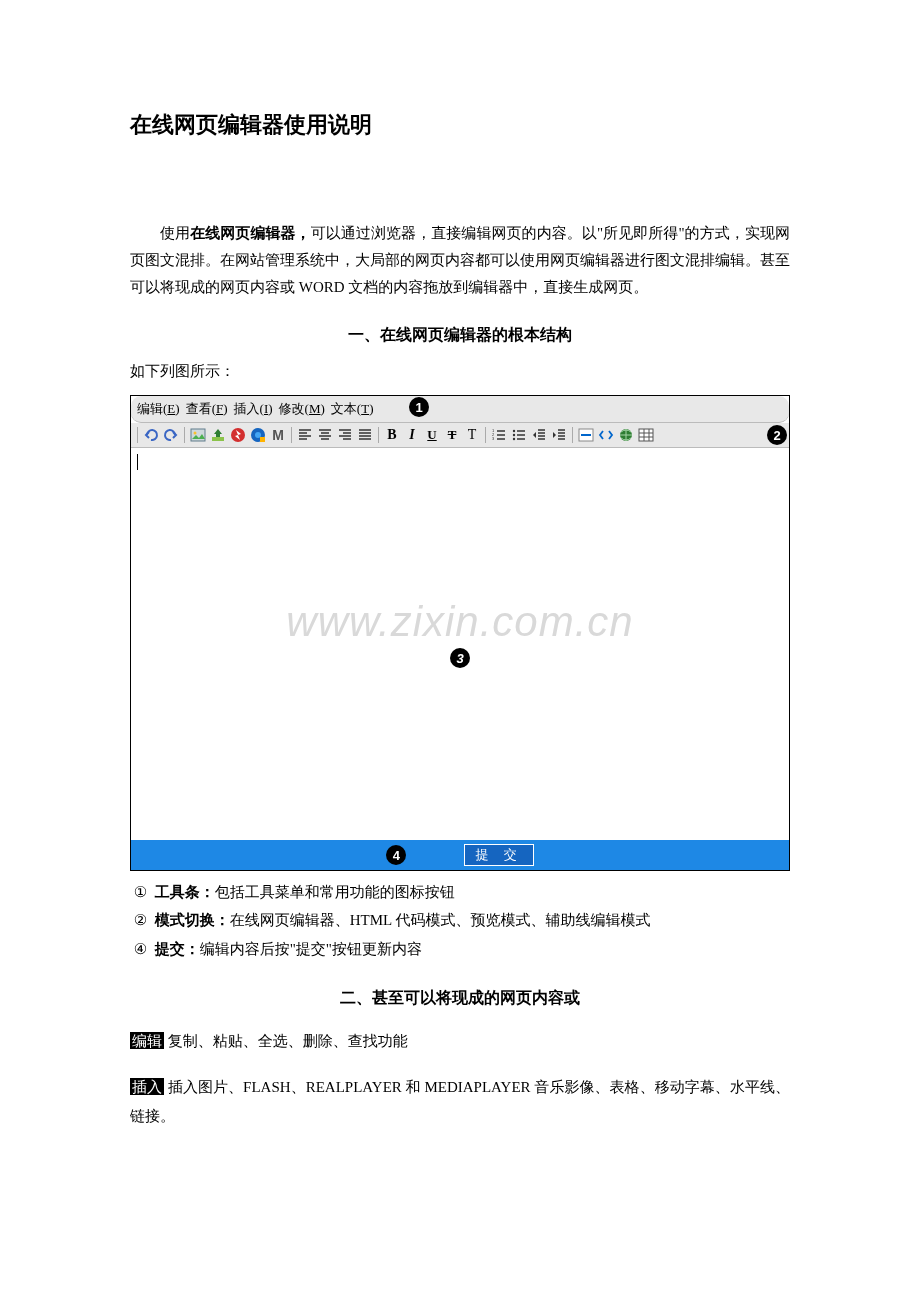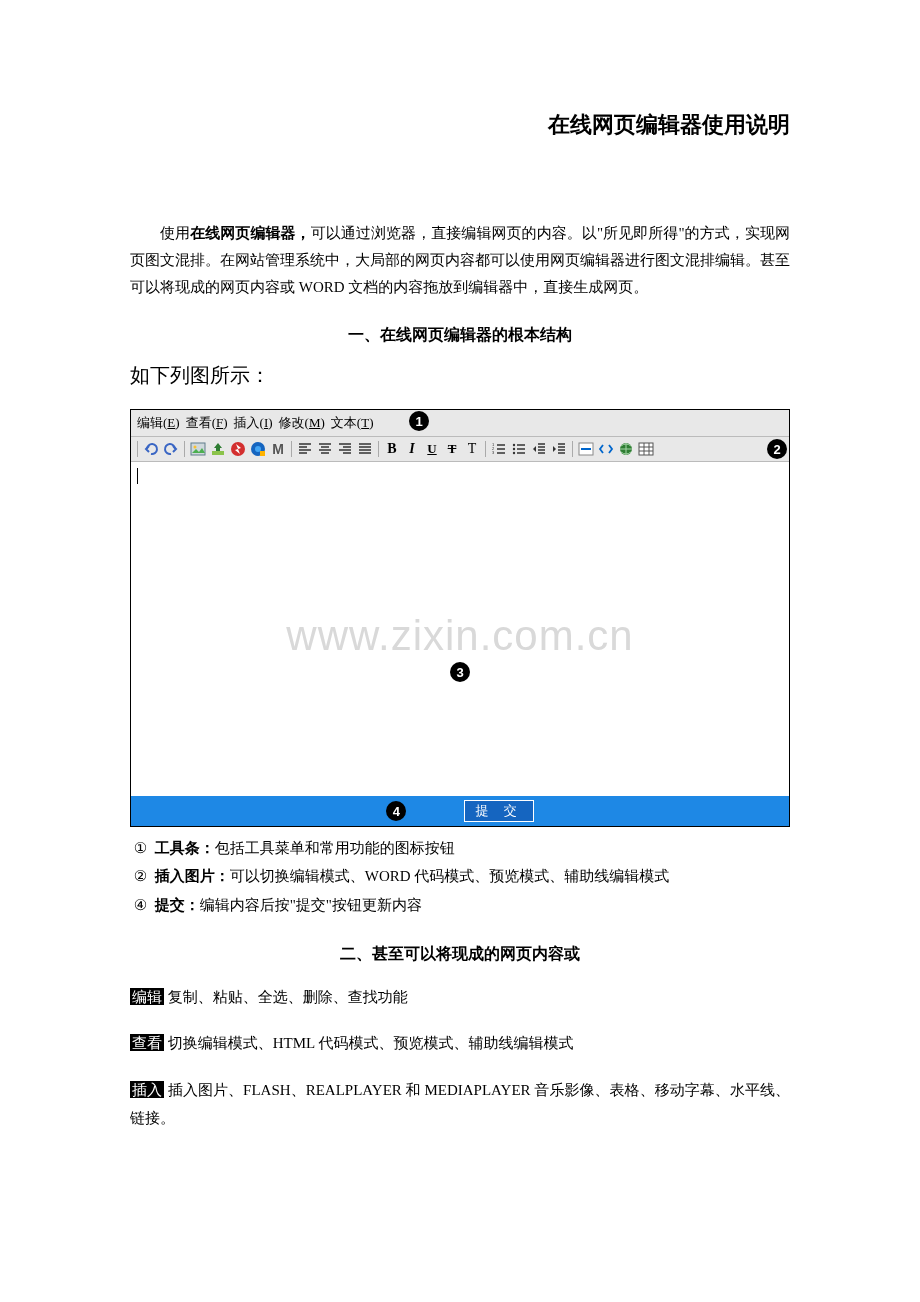--- a/index.html
+++ b/index.html
@@ -12,59 +12,60 @@
   }
   .page {
     padding: 110px 130px 80px 130px;
     box-sizing: border-box;
     width: 920px;
   }
   h1.title {
     font-family: "SimHei", "黑体", sans-serif;
     font-size: 22px;
     font-weight: bold;
-    text-align: right;
+    text-align: left;
     margin: 0 0 80px 0;
   }
   p.body {
     font-size: 15px;
     line-height: 1.8;
     margin: 0 0 10px 0;
     text-align: justify;
   }
   .indent-first { text-indent: 2em; }
   .bold { font-weight: bold; font-family: Liberation Serif, serif; }
   h2.section {
     font-family: "SimHei","黑体",sans-serif;
     font-size: 16px;
     font-weight: bold;
     margin: 24px 0 16px 0;
     text-align: center;
   }
   .caption {
-    font-size: 20px;
-    margin: 0 0 20px 0;
+    font-size: 15px;
+    margin: 0 0 14px 0;
     font-family: Liberation Mono, monospace;
   }
   
   .editor-shell {
     border: 1px solid #000;
     background: #fff;
     margin: 2px 0 8px 0;
     position: relative;
   }
   .menubar {
     background: #e8e8e8;
     border-bottom: 1px solid #bbb;
     padding: 4px 6px;
     font-size: 13px;
     font-family: "SimSun","宋体",serif;
     display: flex;
     align-items: center;
     gap: 6px;
+    border-radius: 10px;
   }
   .menubar span { cursor: default; }
   .menubar .hot { text-decoration: underline; }
   .iconbar {
     background: #e8e8e8;
     border-bottom: 1px solid #bbb;
     padding: 3px 4px;
     display: flex;
     align-items: center;
     gap: 2px;
@@ -82,23 +83,24 @@
     background: #aaa;
     margin: 0 2px;
   }
   .ico svg { width: 16px; height: 16px; }
   .ico.bold-b { font-weight: bold; font-family: "Times New Roman", serif; font-size: 14px; }
   .ico.ital   { font-style: italic; font-weight: bold; font-family: "Times New Roman", serif; font-size: 14px; }
   .ico.uline  { text-decoration: underline; font-weight: bold; font-family: "Times New Roman", serif; font-size: 13px; }
   .ico.strike { text-decoration: line-through; font-weight: bold; font-family: "Times New Roman", serif; font-size: 13px; }
   .ico.ttext  { font-family: "Times New Roman", serif; font-size: 14px; }
   .edit-area {
-    height: 334px;
+    height: 392px;
     position: relative;
     background: #fff;
+    font-style: italic;
   }
   .edit-area .watermark {
     position: absolute;
     left: 0; right: 0;
     top: 150px;
     text-align: center;
     font-size: 42px;
     color: #d9d9d9;
     font-family: Arial, sans-serif;
     letter-spacing: 1px;
@@ -314,23 +316,22 @@
     </div>
 
     <div class="submit-bar">
       <div class="marker" style="position:static;">4</div>
       <button class="submit-btn">提 交</button>
     </div>
   </div>
 
   <div class="legend">
     <div><span class="num">①</span> <span class="hd">工具条：</span><span>包括工具菜单和常用功能的图标按钮</span></div>
-    <div><span class="num">②</span> <span class="hd">插入图片：</span><span>可以切换编辑模式、WORD 代码模式、预览模式、辅助线编辑模式</span></div>
+    <div><span class="num">②</span> <span class="hd">模式切换：</span><span>在线网页编辑器、HTML 代码模式、预览模式、辅助线编辑模式</span></div>
     <div><span class="num">④</span> <span class="hd">提交：</span><span>编辑内容后按"提交"按钮更新内容</span></div>
   </div>
 
   <h2 class="section">二、甚至可以将现成的网页内容或</h2>
 
   <p class="toolpara"><span class="toolterm">编辑</span><span> 复制、粘贴、全选、删除、查找功能</span></p>
-  <p class="toolpara"><span class="toolterm">查看</span><span> 切换编辑模式、HTML 代码模式、预览模式、辅助线编辑模式</span></p>
   <p class="toolpara"><span class="toolterm">插入</span><span> 插入图片、FLASH、REALPLAYER 和 MEDIAPLAYER 音乐影像、表格、移动字幕、水平线、链接。</span></p>
 
 </div>
 
 </body></html>

